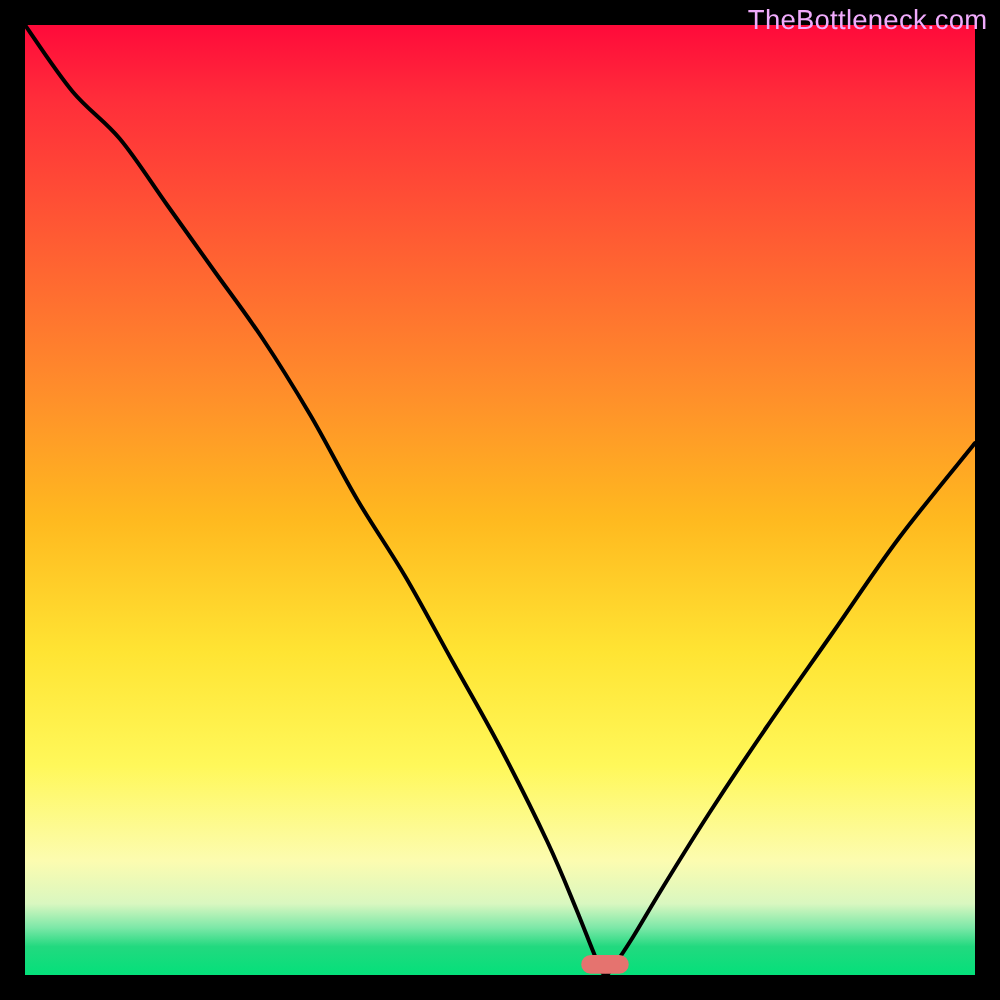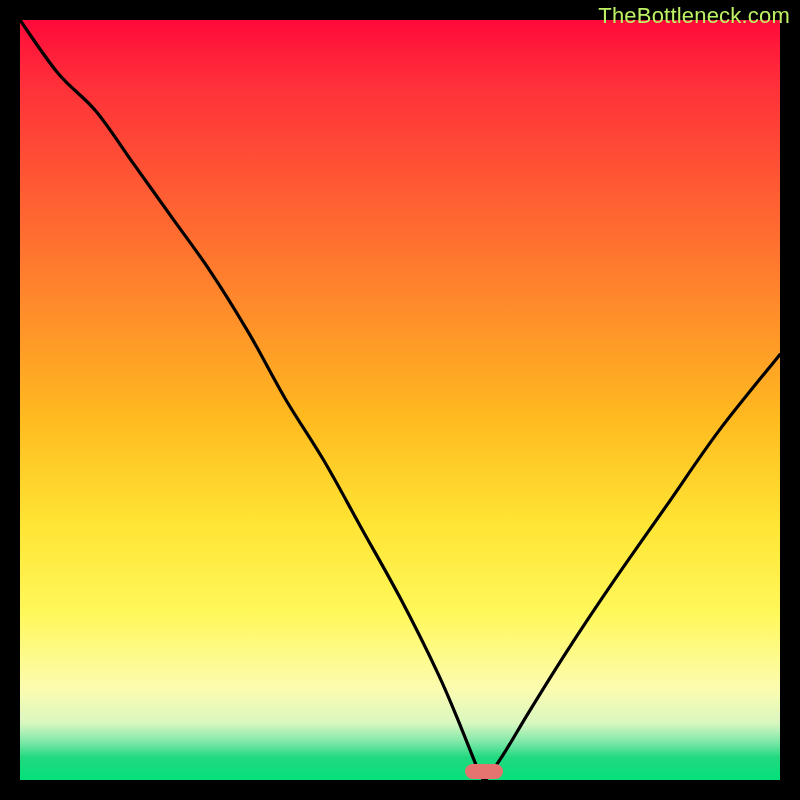--- a/index.html
+++ b/index.html
@@ -52,21 +52,21 @@
     position: absolute;
     background: #e5736f;
     border-radius: 8px;
   }
   .attribution {
     position: absolute;
     top: 3px;
     right: 10px;
     font-family: Arial, Helvetica, sans-serif;
     font-size: 22px;
-    color: #bef264;
+    color: #f0abfc;
     letter-spacing: 0.2px;
   }
 </style>
 </head>
 <body>
 
 <div class="frame">
 
   <div class="plot">
     <div class="gradient"></div>

